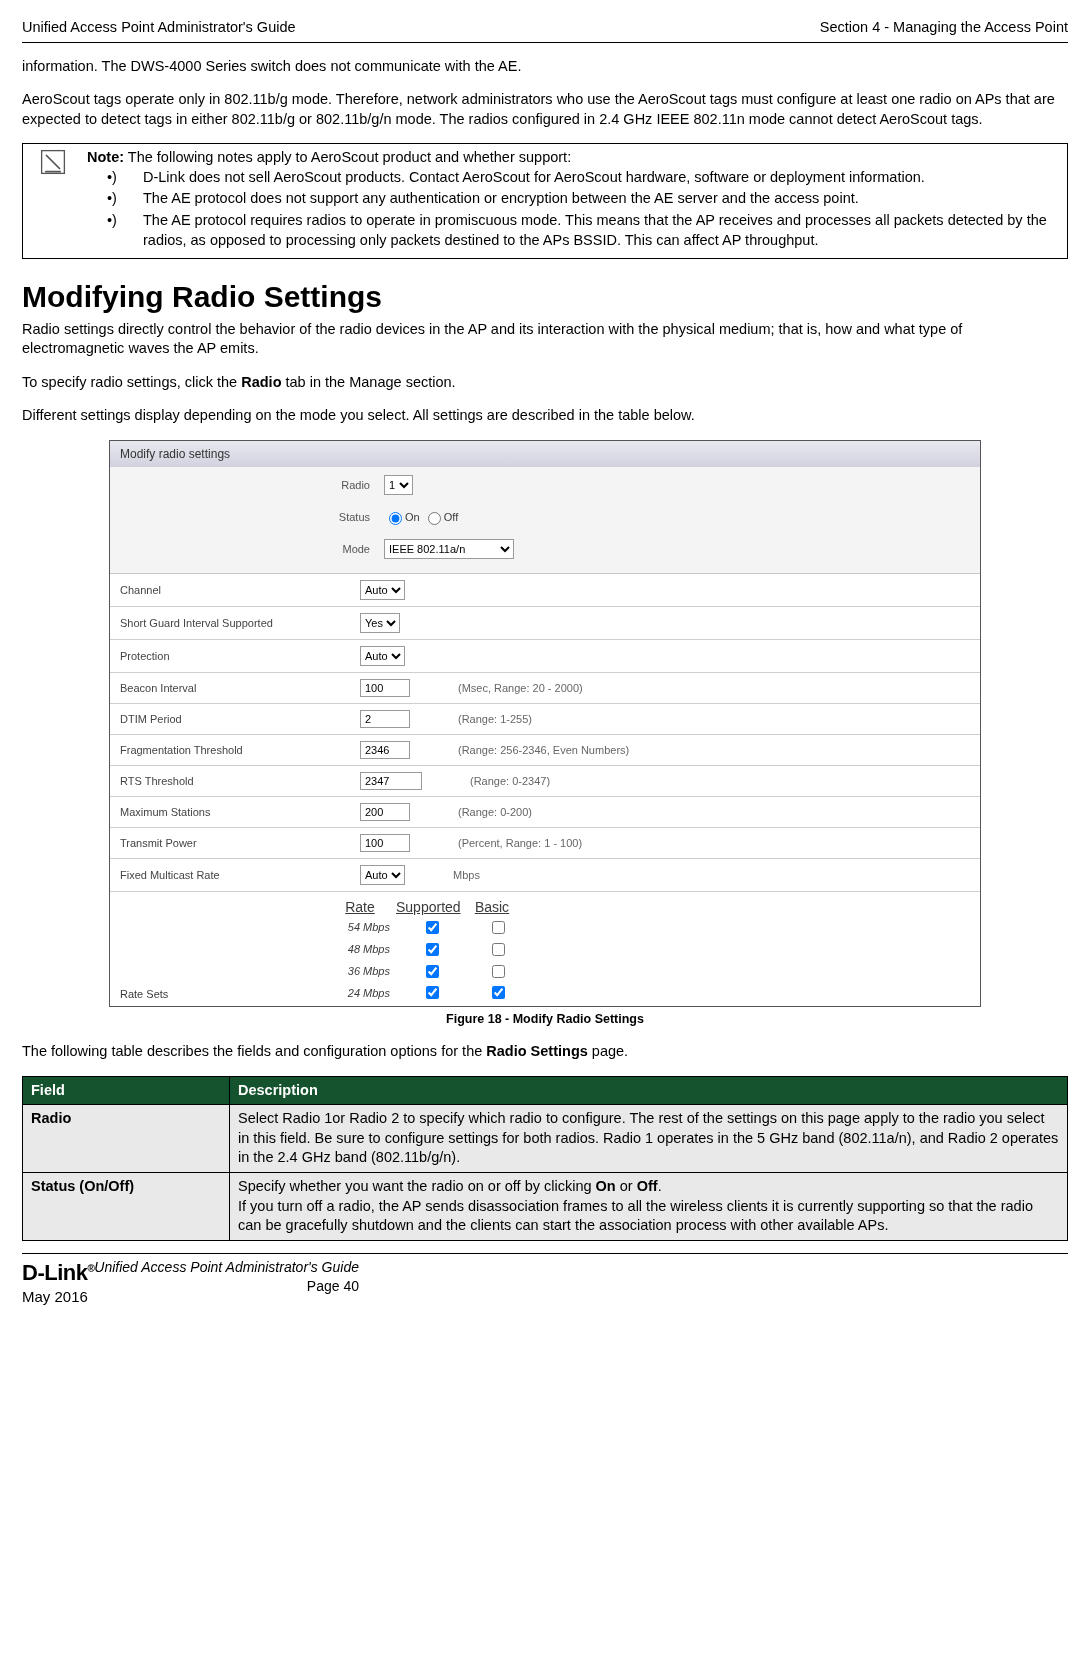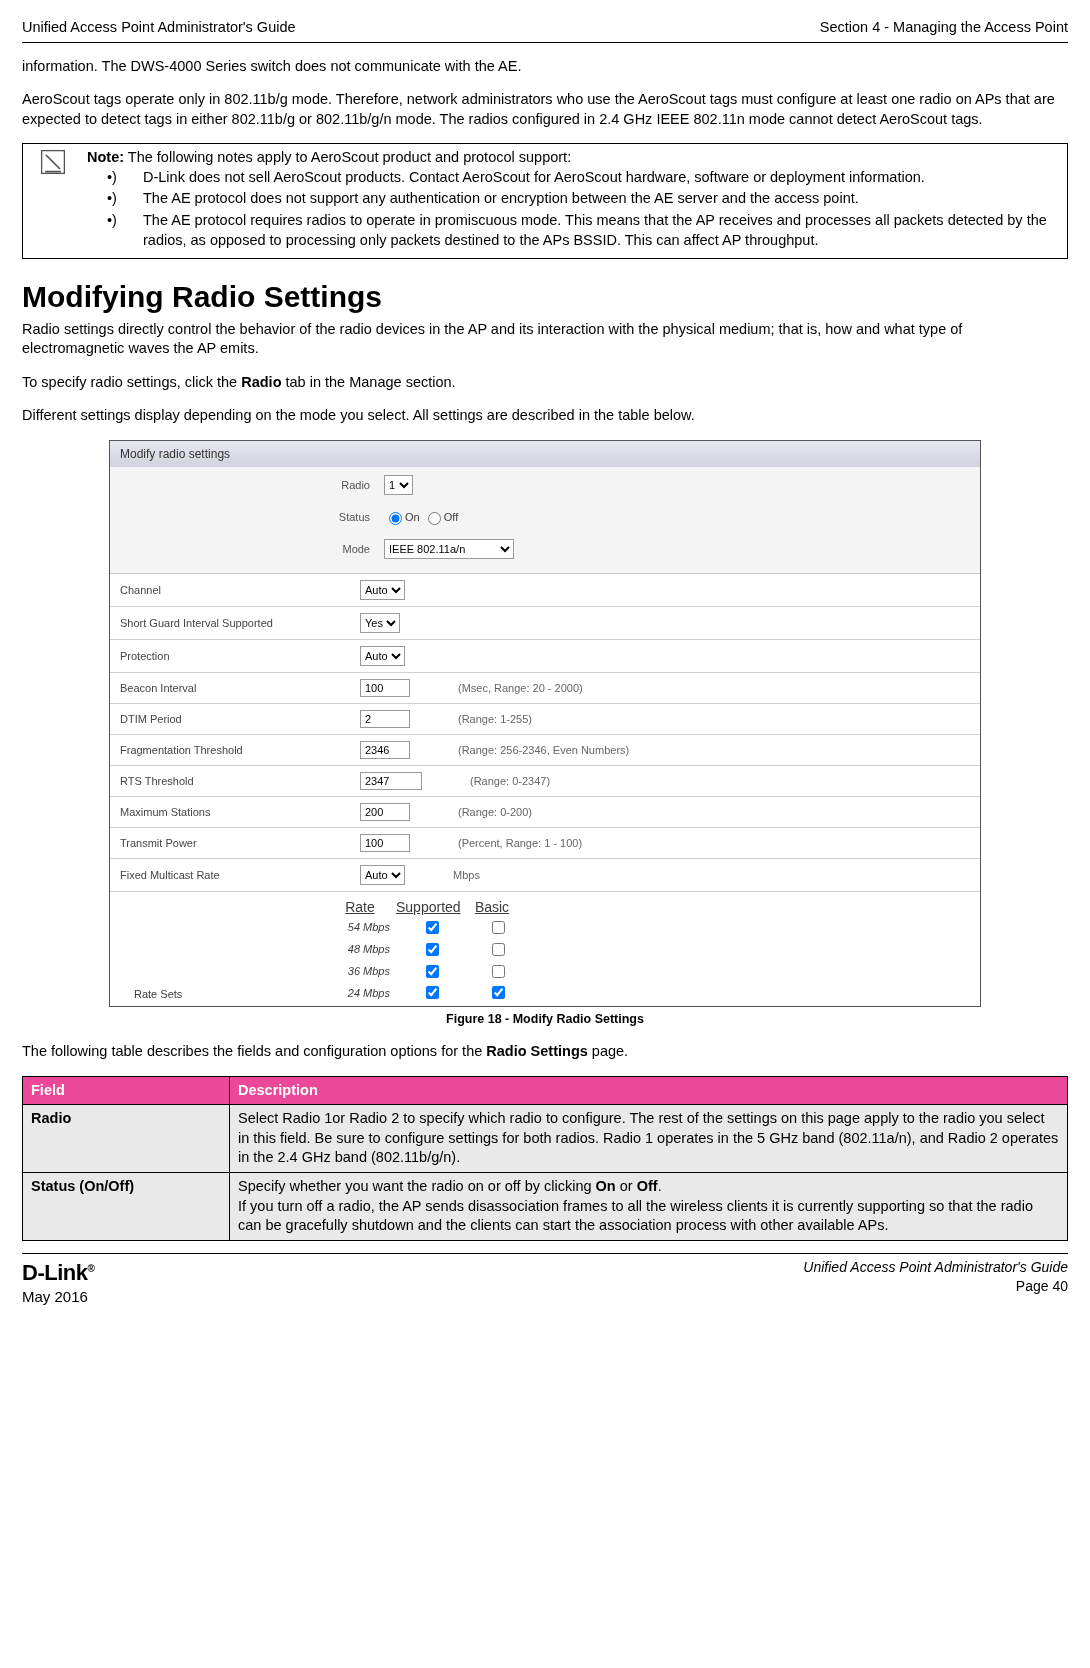--- a/index.html
+++ b/index.html
@@ -106,33 +106,32 @@
     width: 100%;
     margin-top: 6px;
   }
   table.desc th, table.desc td {
     border: 1px solid #000;
     padding: 4px 8px;
     vertical-align: top;
     text-align: left;
   }
   table.desc thead th {
-    background: #ec4899;
+    background: #14532d;
     color: #fff;
     font-weight: bold;
   }
   table.desc tbody tr td { background:#e9e9e9; }
   table.desc tbody tr td:first-child { font-weight: bold; width: 190px; }
 
   
   .footer {
     border-top: 1px solid #000;
     margin-top: 12px;
     display:flex;
-    justify-content: space-between;
     align-items: flex-start;
     padding-top: 4px;
   }
   .dlink-logo { font-family: Arial; font-size: 22px; font-weight: bold; letter-spacing: -0.5px; }
   .dlink-logo sup { font-size:10px; }
   .footer-right { text-align:right; font-style: italic; font-size:14px;}
   .footer-left-sub { font-size:15px; }
 </style>
 </head>
 <body>
@@ -149,21 +148,21 @@
 
   <div class="note-box">
     <div class="note-icon">
       <svg viewBox="0 0 32 32">
           <rect x="3" y="3" width="26" height="26" fill="none" stroke="#555" stroke-width="1.5"></rect>
           <path d="M8 8 L24 24 M7 27 L25 27" stroke="#555" stroke-width="2"></path>
         </svg>
     </div>
     <div class="note-body">
       <div>
-        <b>Note:</b><span> The following notes apply to AeroScout product and protocol support:</span>
+        <b>Note:</b><span> The following notes apply to AeroScout product and whether support:</span>
       </div>
       <div class="bullet">D-Link does not sell AeroScout products. Contact AeroScout for AeroScout hardware, software or deployment information.</div>
       <div class="bullet">The AE protocol does not support any authentication or encryption between the AE server and the access point.</div>
       <div class="bullet">The AE protocol requires radios to operate in promiscuous mode. This means that the AP receives and processes all packets detected by the radios, as opposed to processing only packets destined to the APs BSSID. This can affect AP throughput.</div>
     </div>
   </div>
 
   <h1>Modifying Radio Settings</h1>
 
   <p>Radio settings directly control the behavior of the radio devices in the AP and its interaction with the physical medium; that is, how and what type of electromagnetic waves the AP emits.</p>
@@ -259,21 +258,21 @@
             <span class="mbps">36 Mbps</span>
             <span class="cb"><input type="checkbox" checked="" style=""></span>
             <span class="cb"><input type="checkbox" style=""></span>
           </div>
           <div class="rate-row">
             <span class="mbps">24 Mbps</span>
             <span class="cb"><input type="checkbox" checked="" style=""></span>
             <span class="cb"><input type="checkbox" checked="" style=""></span>
           </div>
           <div style="position:relative; height:0;">
-            <span style="position:absolute; left:14px; bottom:2px;">Rate Sets</span>
+            <span style="position:absolute; left:0; bottom:2px;">Rate Sets</span>
           </div>
         </div>
       </div>
     </div>
   </div>
   <div class="figure-caption">Figure 18 - Modify Radio Settings</div>
 
   <p>
     <span>The following table describes the fields and configuration options for the </span><b>Radio Settings</b><span> page.</span>
   </p>

